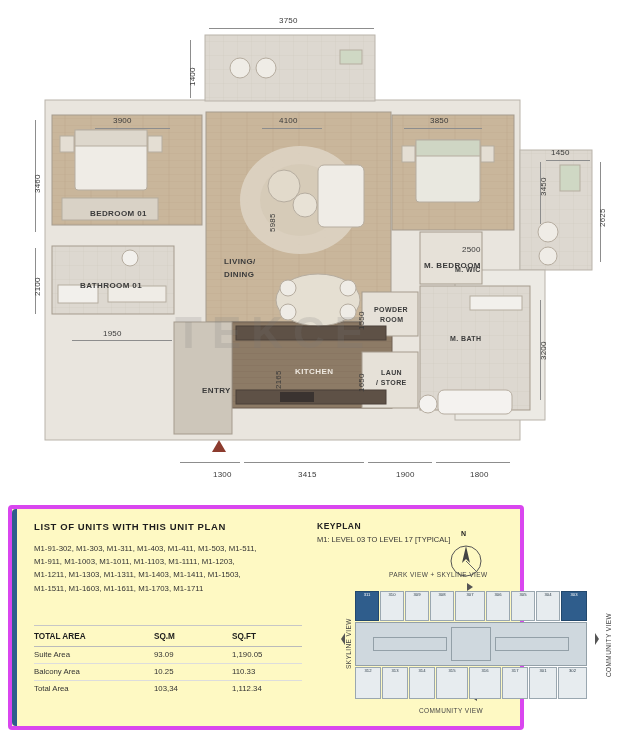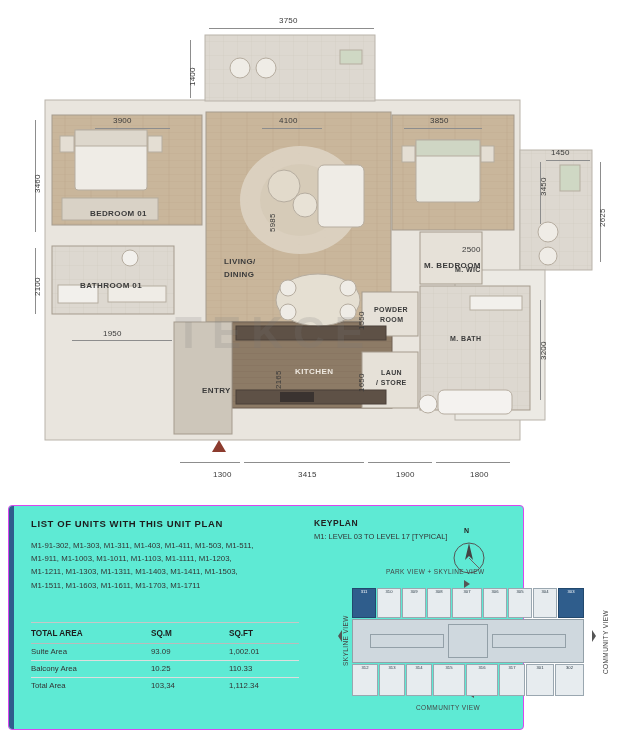--- a/index.html
+++ b/index.html
@@ -36,21 +36,21 @@
   
   #watermark {
     position:absolute; left:175px; top:308px; width:300px; height:60px;
     font-size:44px; font-weight:bold; color:rgba(120,120,120,0.18);
     letter-spacing:10px; pointer-events:none; font-family:"Liberation Sans", sans-serif;
   }
 
   
   #bottom-panel {
     position:absolute; left:8px; top:505px; width:516px; height:225px;
-    border:1px solid #d946ef; border-radius:4px; background:#5eead4;
+    border:4px solid #d946ef; border-radius:4px; background:#fef9c3;
   }
   #panel-accent { position:absolute; left:0; top:0; width:5px; height:100%; background:#2f5d8c; border-radius:4px 0 0 4px;}
   .panel-left { position:absolute; left:22px; top:12px; width:270px; }
   .panel-title { font-size:9.5px; font-weight:bold; letter-spacing:.6px; color:#1d1d1d; }
   .units-list { margin-top:10px; font-size:7.8px; line-height:13.2px; color:#333; }
   .units-list div { white-space:nowrap; }
 
   .total-table { margin-top:30px; width:268px; border-top:1px solid #c7c7c7; }
   .total-table table { border-collapse:collapse; width:100%; font-size:7.8px; }
   .total-table th { text-align:left; font-size:8.2px; font-weight:bold; padding:6px 0 5px 0; color:#1d1d1d; }
@@ -276,21 +276,21 @@
       <table>
         <tbody>
             <tr class="headrow">
           <th>TOTAL AREA</th>
           <th class="c2">SQ.M</th>
           <th class="c3">SQ.FT</th>
         </tr>
         <tr class="sep">
           <td>Suite Area</td>
           <td class="c2">93.09</td>
-          <td class="c3">1,002.01</td>
+          <td class="c3">1,190.05</td>
         </tr>
         <tr class="sep">
           <td>Balcony Area</td>
           <td class="c2">10.25</td>
           <td class="c3">110.33</td>
         </tr>
         <tr>
           <td>Total Area</td>
           <td class="c2">103,34</td>
           <td class="c3">1,112.34</td>

